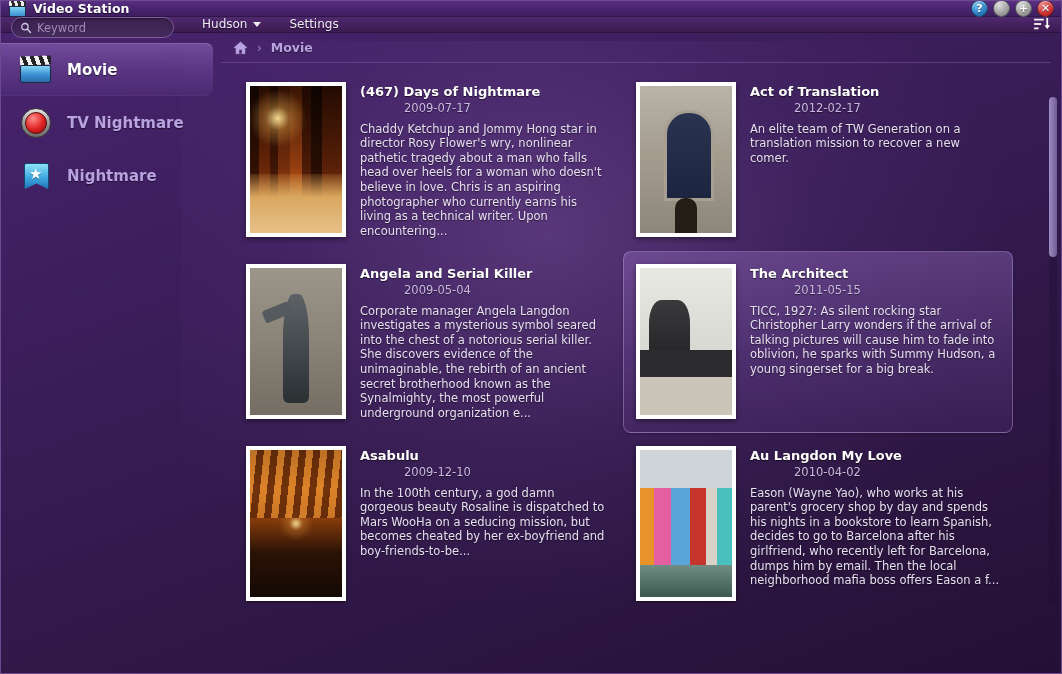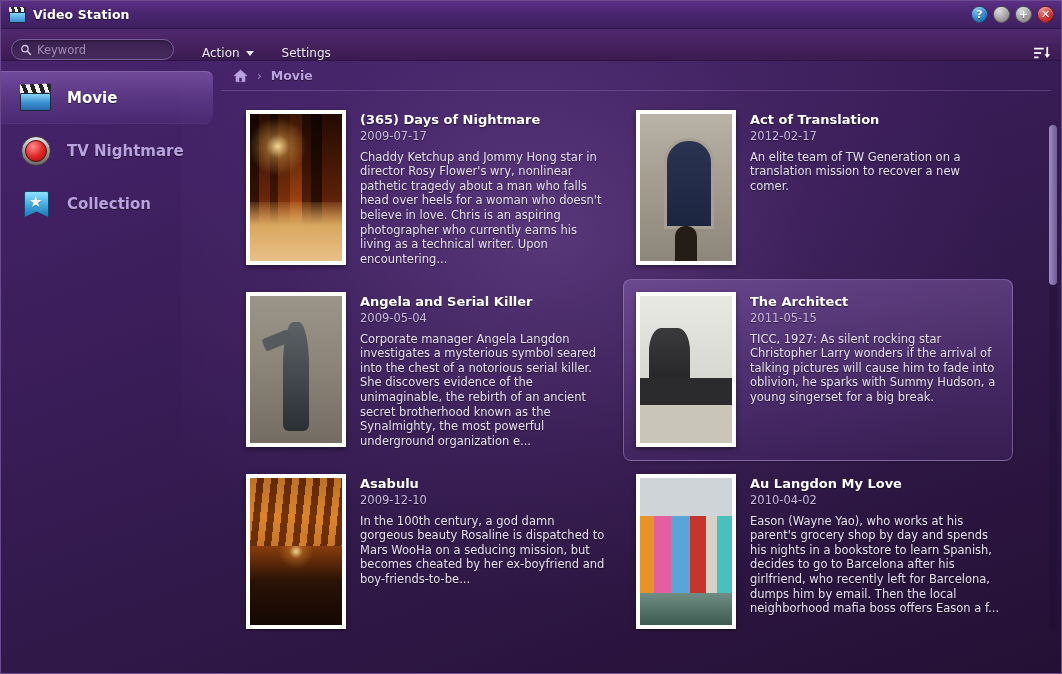--- a/index.html
+++ b/index.html
@@ -28,21 +28,21 @@
     width: 820px; height: 560px;
     background: radial-gradient(ellipse at 45% 35%, rgba(150,105,190,0.34) 0%, rgba(110,70,150,0.14) 42%, rgba(60,30,90,0) 72%);
     pointer-events: none;
     z-index: 0;
   }
 
   
   .titlebar {
     position: relative;
     z-index: 5;
-    height: 28px;
+    height: 16px;
     background: linear-gradient(180deg, #5a2f84 0%, #4a2570 45%, #3e1f60 100%);
     border-bottom: 1px solid #2e1647;
     display: flex;
     align-items: center;
     padding-left: 8px;
   }
   .title-icon {
     width: 17px; height: 16px;
     margin-right: 7px;
     position: relative;
@@ -87,25 +87,25 @@
   .wbtn.help    { background: radial-gradient(circle at 35% 28%, #78c4f2 0%, #2d7fc4 60%, #1a5c99 100%); }
   .wbtn.min     { background: radial-gradient(circle at 35% 28%, #dcdcdc 0%, #9e9e9e 60%, #7a7a7a 100%); }
   .wbtn.max     { background: radial-gradient(circle at 35% 28%, #dcdcdc 0%, #9e9e9e 60%, #7a7a7a 100%); }
   .wbtn.close   { background: radial-gradient(circle at 35% 28%, #f08a8a 0%, #d03030 60%, #a81b1b 100%); }
   .wbtn .glyph  { transform: translateY(-0.5px); }
 
   
   .toolbar {
     position: relative;
     z-index: 5;
-    height: 32px;
+    height: 16px;
     background: linear-gradient(180deg, #50296f 0%, #46215f 50%, #3b1b52 100%);
     border-bottom: 1px solid #2b1440;
     display: flex;
-    align-items: flex-end;
+    align-items: flex-start;
     padding: 0 10px;
   }
   .search-box {
     width: 163px; height: 21px;
     background: linear-gradient(180deg, #3a2050 0%, #452a5c 100%);
     border: 1px solid #7b5fa0;
     border-radius: 11px;
     display: flex; align-items: center;
     padding: 0 8px;
     box-shadow: inset 0 1px 2px rgba(0,0,0,0.4);
@@ -323,20 +323,21 @@
     font-weight: bold;
     text-shadow: 0 1px 1px rgba(0,0,0,0.6);
     margin-bottom: 1px;
     line-height: 1.2;
   }
   .m-date {
     color: #c9b9de;
     font-size: 11.5px;
     margin-bottom: 7px;
     text-shadow: 0 1px 1px rgba(0,0,0,0.5);
+    margin-left: 44px;
   }
   .m-desc {
     color: #e6dff0;
     font-size: 11.5px;
     line-height: 14.6px;
     text-shadow: 0 1px 1px rgba(0,0,0,0.5);
   }
 
   
   .art-corridor {
@@ -455,21 +456,21 @@
   <div class="toolbar">
     <div class="search-box">
       <svg class="search-icon" viewBox="0 0 16 16">
         <circle cx="6.6" cy="6.2" r="4.2" fill="none" stroke="#d4c9e4" stroke-width="1.7"></circle>
         <line x1="9.6" y1="9.4" x2="14" y2="14" stroke="#d4c9e4" stroke-width="1.9" stroke-linecap="round"></line>
       </svg>
       <input class="search-input" type="text" value="" placeholder="Keyword" style="">
     </div>
 
     <div class="tb-item">
-      <span>Action</span>
+      <span>Hudson</span>
       <span class="caret-down"></span>
     </div>
 
     <div class="tb-item">
       <span>Settings</span>
     </div>
 
     <svg class="sort-icon" viewBox="0 0 20 16">
       <rect x="1" y="2" width="11" height="2" fill="#ffffff"></rect>
       <rect x="1" y="7" width="8" height="2" fill="#ffffff"></rect>
@@ -499,21 +500,21 @@
             <div class="inner"></div>
         </div>
         <span class="side-label">TV Nightmare</span>
       </div>
 
       <div class="side-item">
         <div class="side-ico ico-col">
           <div class="bm"></div>
             <div class="star">★</div>
         </div>
-        <span class="side-label">Collection</span>
+        <span class="side-label">Nightmare</span>
       </div>
 
     </div>
 
     <div class="content">
 
       <div class="breadcrumb">
         <svg class="home-icon" viewBox="0 0 16 15">
           <path d="M8 1 L15 7.2 L12.8 7.2 L12.8 13.6 L3.2 13.6 L3.2 7.2 L1 7.2 Z" fill="#b9a2e0" stroke="#b9a2e0" stroke-width="0.6" stroke-linejoin="round"></path>
           <rect x="6.6" y="9.4" width="2.8" height="4.2" fill="#4a2570"></rect>
@@ -523,21 +524,21 @@
       </div>
 
       <div class="grid-wrap">
         <div class="grid">
 
           <div class="card">
             <div class="thumb">
               <div class="thumb-img art-corridor"></div>
             </div>
             <div class="meta">
-              <div class="m-title">(365) Days of Nightmare</div>
+              <div class="m-title">(467) Days of Nightmare</div>
               <div class="m-date">2009-07-17</div>
               <div class="m-desc">Chaddy Ketchup and Jommy Hong star in director Rosy Flower's wry, nonlinear pathetic tragedy about a man who falls head over heels for a woman who doesn't believe in love. Chris is an aspiring photographer who currently earns his living as a technical writer. Upon encountering...</div>
             </div>
           </div>
 
           <div class="card">
             <div class="thumb">
               <div class="thumb-img art-abbey"></div>
             </div>
             <div class="meta">

